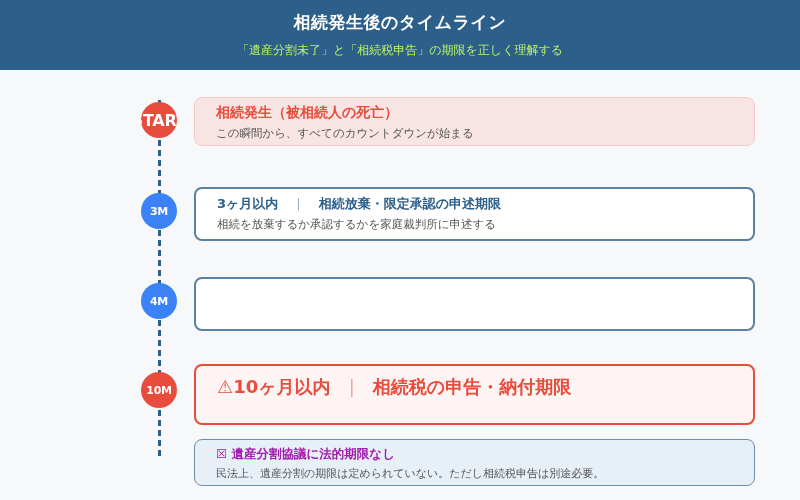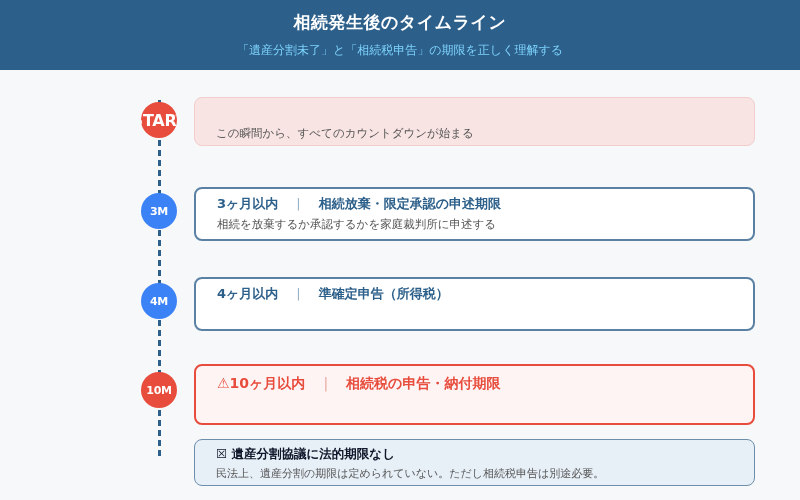--- a/index.html
+++ b/index.html
@@ -12,21 +12,21 @@
     position: absolute; left: 0; top: 0; width: 800px; height: 70px;
     background: #2c5f8a;
     text-align: center; color: #fff;
   }
   .header .title {
     position: absolute; left: 0; right: 0; top: 11px;
     font-size: 17px; font-weight: bold; letter-spacing: 0.5px;
   }
   .header .subtitle {
     position: absolute; left: 0; right: 0; top: 42px;
-    font-size: 12px; color: #7dd3fc;
+    font-size: 12px; color: #bef264;
   }
   .timeline-line {
     position: absolute; left: 158px; top: 100px; width: 3px; height: 358px;
     background: repeating-linear-gradient(to bottom, #2c5f8a 0 6px, transparent 6px 10px);
   }
   .node {
     position: absolute; width: 36px; height: 36px; border-radius: 50%;
     left: 141px; color: #fff; font-weight: bold; font-size: 11px;
     display: flex; align-items: center; justify-content: center;
     letter-spacing: -0.3px;
@@ -49,55 +49,53 @@
   .card .sep { display: inline-block; margin: 0 18px; color: #9ab0c4; font-weight: normal; }
   .card-start { top: 97px; height: 49px; background: #f9e4e4; border: 1.5px solid #f3cdcd; }
   .card-start .head { color: #e74c3c; font-size: 14px; top: 6px; }
   .card-start .desc { top: 28px; }
   .card-blue { background: #fff; border: 2px solid #5a81a3; height: 54px; }
   .card-blue .head { color: #2c5f8a; top: 6px; }
   .card-blue .desc { top: 28px; }
   .card-3m { top: 187px; }
   .card-4m { top: 277px; }
   .card-10m { top: 364px; height: 61px; background: #fff4f4; border: 2px solid #e74c3c; }
-  .card-10m .head { color: #e74c3c; font-size: 14px; top: 9px; }
+  .card-10m .head { color: #e74c3c; font-size: 18px; top: 9px; }
   .card-10m .sep { color: #e9a8a1; }
   .card-10m .desc { top: 35px; }
   .card-note { top: 439px; height: 47px; background: #e7eff7; border: 1.5px solid #6e8eab; }
-  .card-note .head { color: #0f172a; font-size: 12.5px; top: 6px; }
+  .card-note .head { color: #a21caf; font-size: 12.5px; top: 6px; }
   .card-note .desc { top: 26px; font-size: 11px; }
 </style>
 </head>
 <body>
 
 <div class="header">
   <div class="title">相続発生後のタイムライン</div>
   <div class="subtitle">「遺産分割未了」と「相続税申告」の期限を正しく理解する</div>
 </div>
 
 <div class="timeline-line"></div>
 
 <div class="node red start" style="top:102px;">START</div>
 <div class="card card-start">
+  <div class="head">相続発生（被相続人の死亡）</div>
   <div class="desc">この瞬間から、すべてのカウントダウンが始まる</div>
 </div>
 
 <div class="node blue" style="top:193px;">3M</div>
 <div class="card card-blue card-3m">
   <div class="head">
     <span>3ヶ月以内</span><span class="sep">|</span><span>相続放棄・限定承認の申述期限</span>
   </div>
   <div class="desc">相続を放棄するか承認するかを家庭裁判所に申述する</div>
 </div>
 
 <div class="node blue" style="top:283px;">4M</div>
 <div class="card card-blue card-4m">
-  <div class="head">
-    <span>4ヶ月以内</span><span class="sep">|</span><span>準確定申告（所得税）</span>
-  </div>
 </div>
 
 <div class="node red" style="top:372px;">10M</div>
 <div class="card card-10m">
   <div class="head">
     <span>⚠</span><span>10ヶ月以内</span><span class="sep">|</span><span>相続税の申告・納付期限</span>
   </div>
 </div>
 
 <div class="card card-note">

